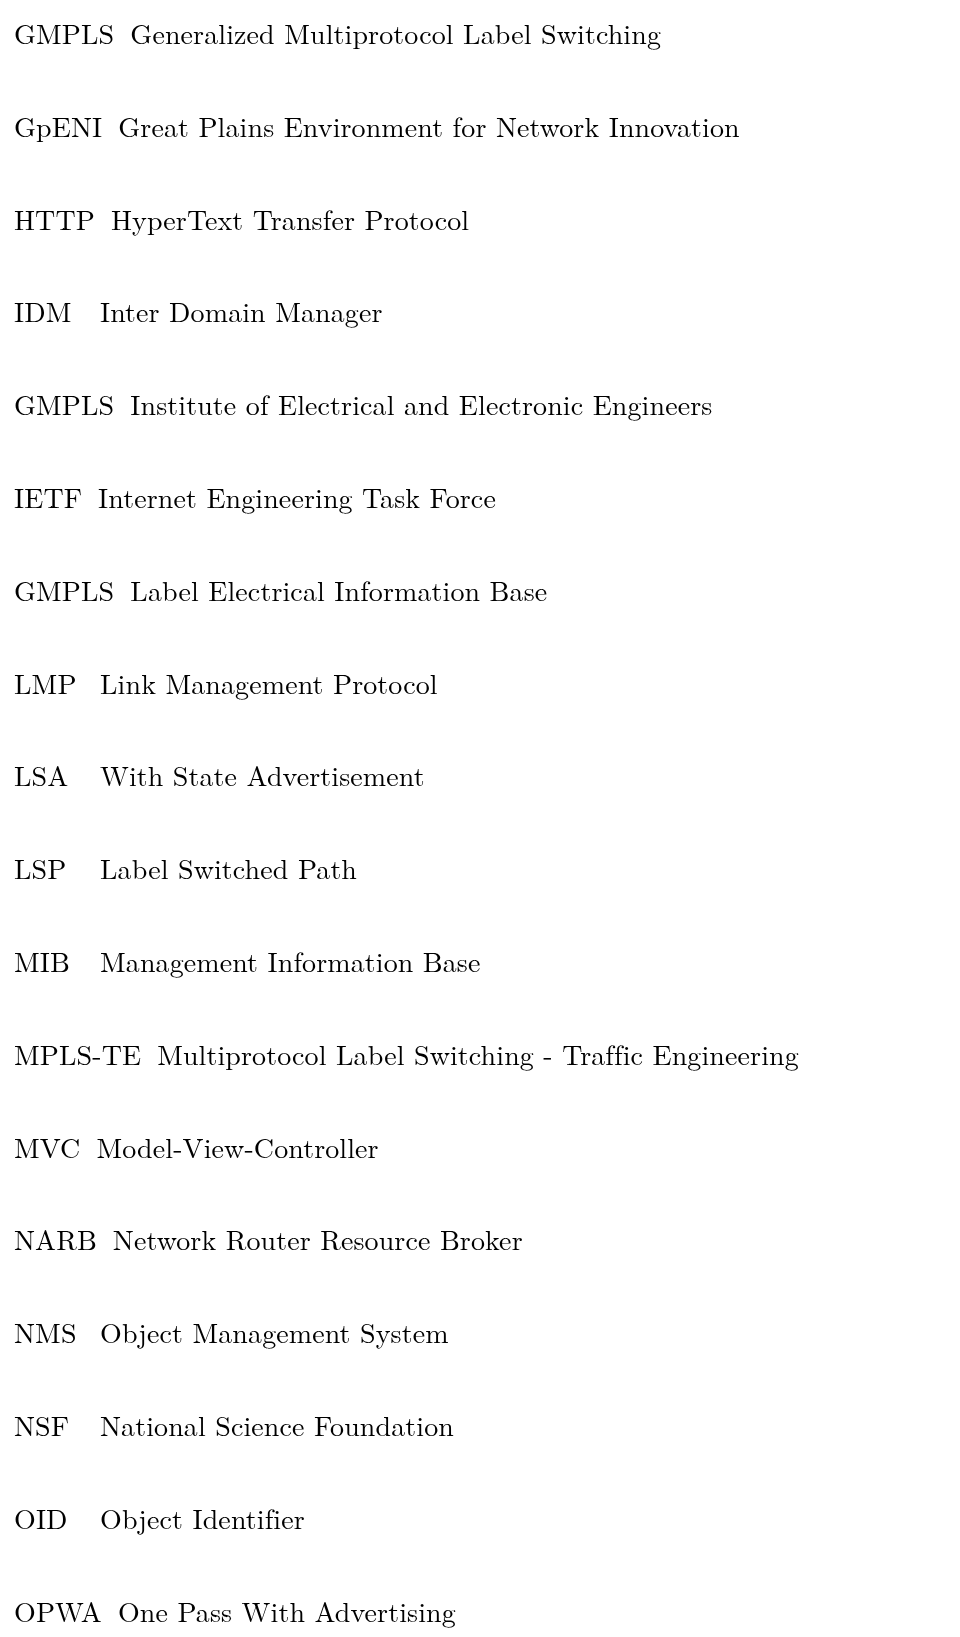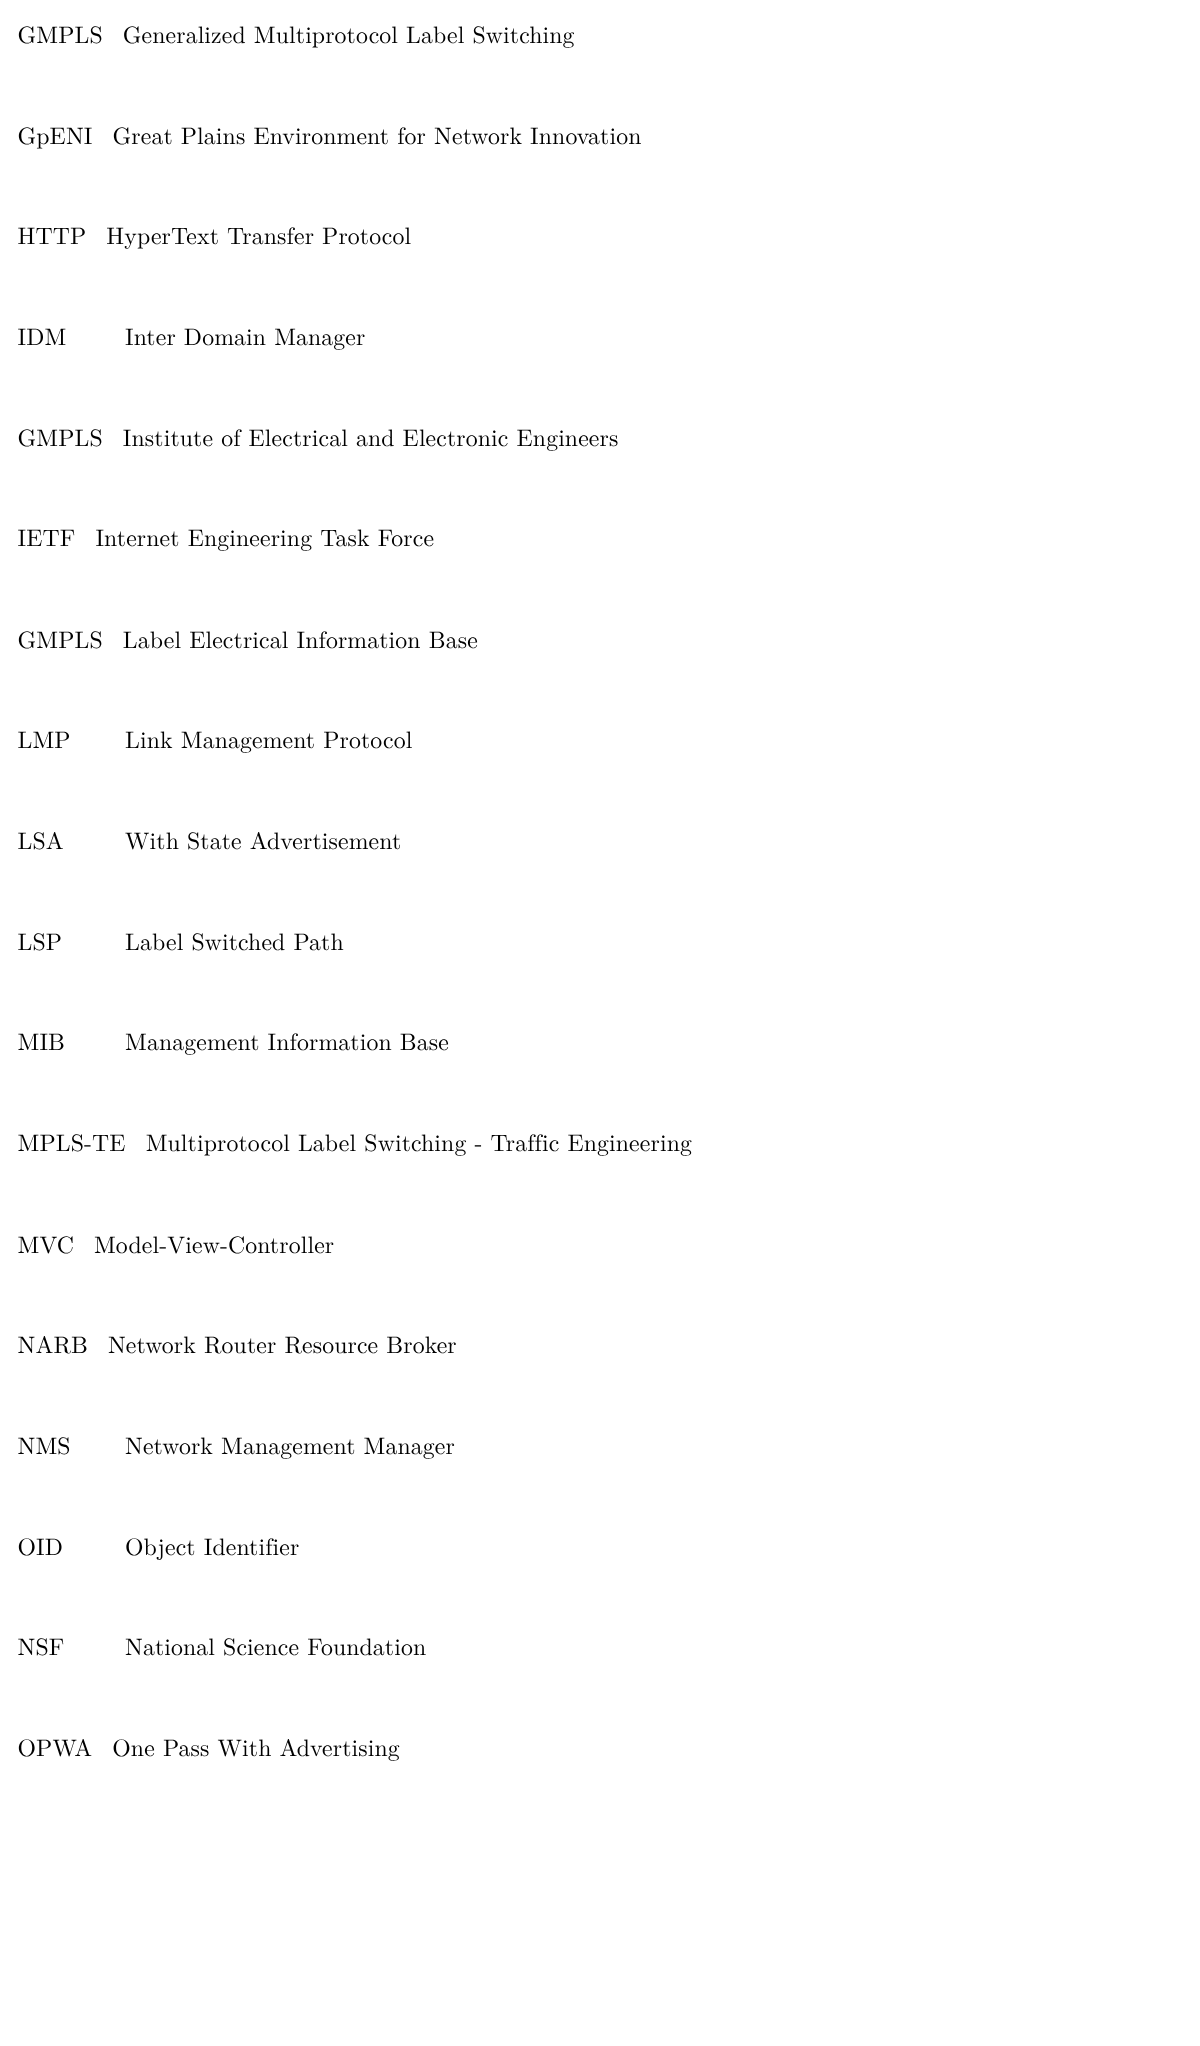--- a/index.html
+++ b/index.html
@@ -12,21 +12,21 @@
       width: 960px;
     }
     .page {
       padding: 14px 0 0 14px;
       box-sizing: border-box;
     }
     .entry {
       display: flex;
       align-items: baseline;
       margin-bottom: 55px;
-      font-size: 19px;
+      font-size: 28px;
       line-height: 1.35;
       letter-spacing: 0.1px;
     }
     .abbr {
       flex: 0 0 auto;
       margin-right: 16px;
     }
     .def {
       flex: 1 1 auto;
     }
@@ -86,28 +86,28 @@
   <div class="entry">
     <span class="abbr">MVC</span>
     <span class="def">Model-View-Controller</span>
   </div>
   <div class="entry">
     <span class="abbr">NARB</span>
     <span class="def">Network Router Resource Broker</span>
   </div>
   <div class="entry">
     <span class="abbr" style="width:70px">NMS</span>
-    <span class="def">Network Management Manager</span>
+    <span class="def">Object Management System</span>
+  </div>
+  <div class="entry">
+    <span class="abbr" style="width:70px">NSF</span>
+    <span class="def">National Science Foundation</span>
   </div>
   <div class="entry">
     <span class="abbr" style="width:70px">OID</span>
     <span class="def">Object Identifier</span>
-  </div>
-  <div class="entry">
-    <span class="abbr" style="width:70px">NSF</span>
-    <span class="def">National Science Foundation</span>
   </div>
   <div class="entry">
     <span class="abbr">OPWA</span>
     <span class="def">One Pass With Advertising</span>
   </div>
 
 </div>
 
 </body></html>

